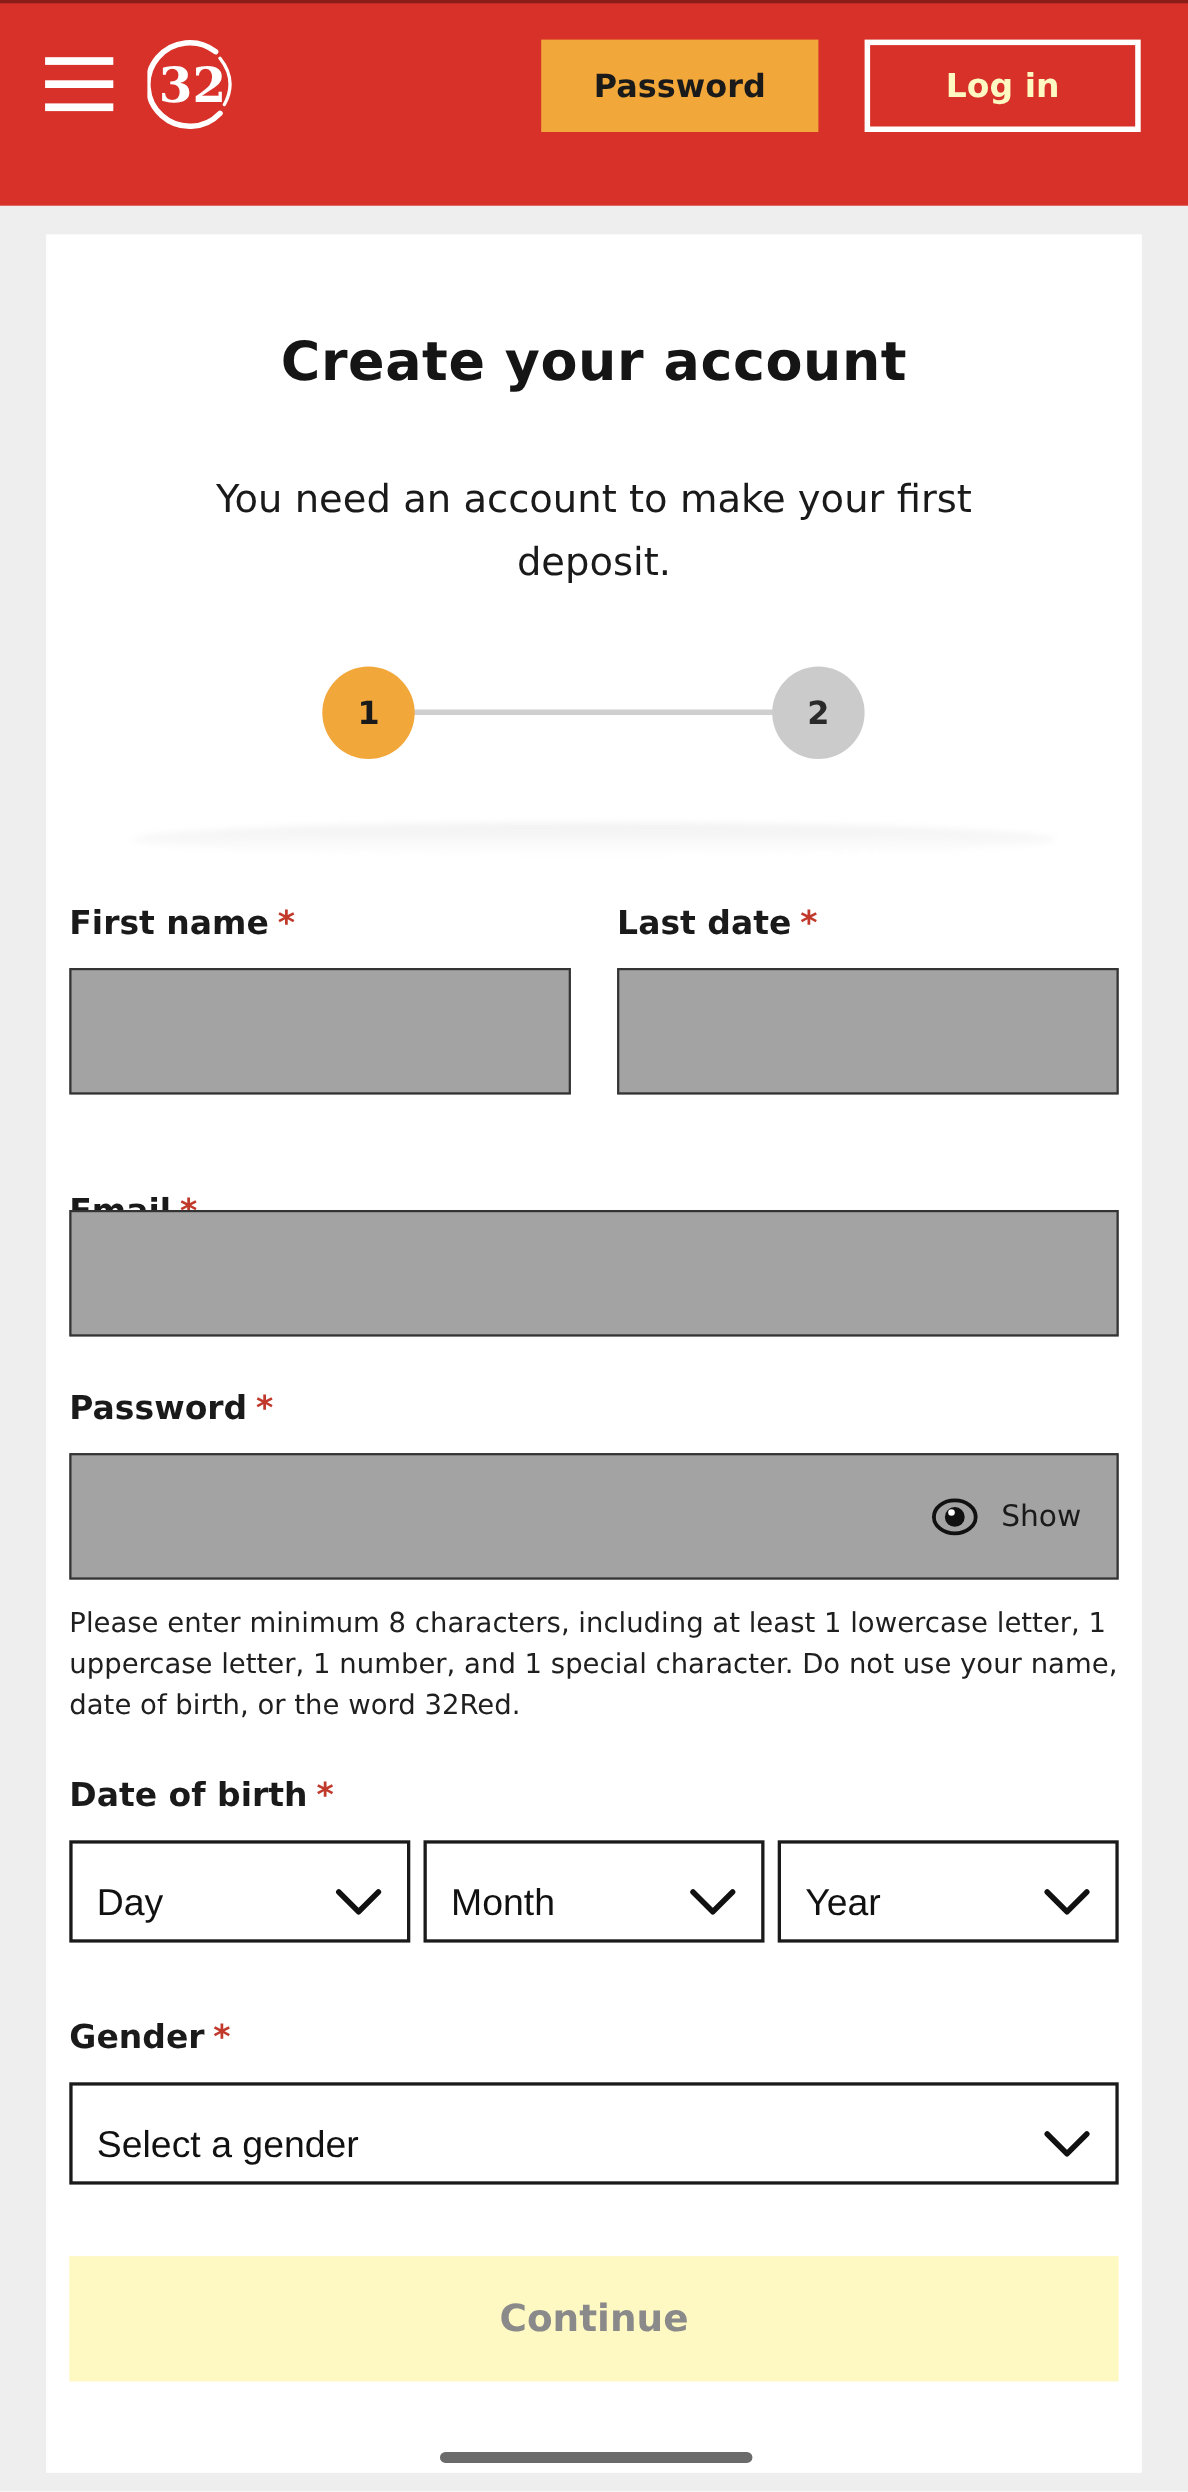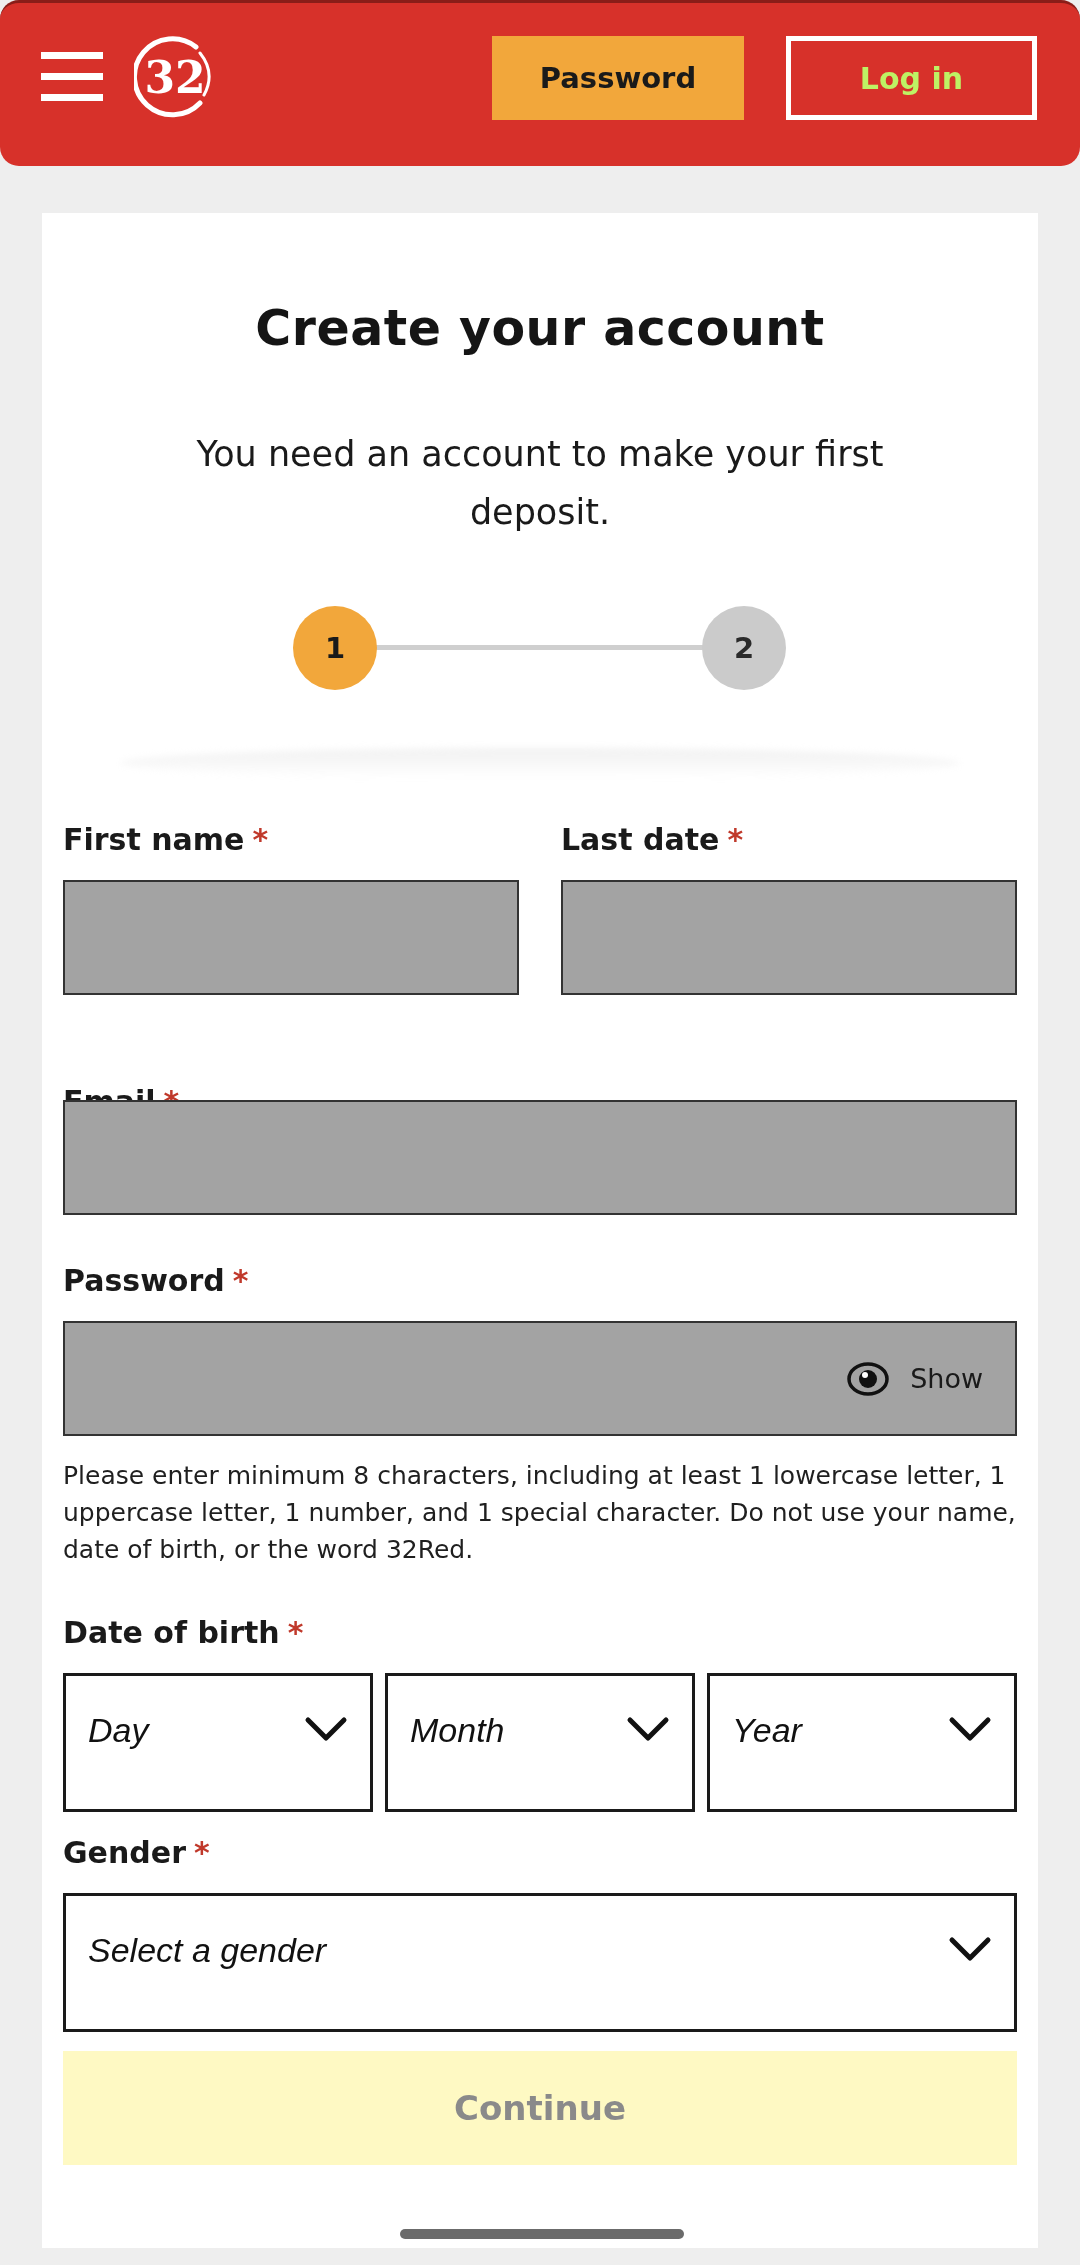--- a/index.html
+++ b/index.html
@@ -5,24 +5,23 @@
   * { box-sizing: border-box; margin: 0; padding: 0; }
   html, body { width: 1080px; height: 2265px; overflow: hidden; }
   body {
     background: #eeeeee;
     font-family: "DejaVu Sans", "Liberation Sans", sans-serif;
     color: #1a1a1a;
     position: relative;
   }
   
   .header {
-    position: absolute; left: 0; top: 0; width: 1080px; height: 166px;
+    position: absolute; left: 0; top: 0; width: 1080px; height: 187px;
     background: #d7312a;
     border-top: 3px solid #8a1d18;
-    border-radius: 19px;
   }
   .hamburger {
     position: absolute; left: 41px; top: 49px; width: 62px; height: 50px; cursor: pointer;
   }
   .hamburger span {
     position: absolute; left: 0; width: 62px; height: 7px; background: #ffffff;
   }
   .hamburger span:nth-child(1) { top: 0; }
   .hamburger span:nth-child(2) { top: 21px; }
   .hamburger span:nth-child(3) { top: 42px; }
@@ -32,21 +31,21 @@
   .btn-register {
     position: absolute; left: 492px; top: 33px; width: 252px; height: 84px;
     background: #f2a73b; border: none;
     font-family: "DejaVu Sans", sans-serif; font-size: 29px; font-weight: bold;
     color: #1a1a1a; cursor: pointer;
   }
   .btn-login {
     position: absolute; left: 786px; top: 33px; width: 251px; height: 84px;
     background: transparent; border: 5px solid #ffffff;
     font-family: "DejaVu Sans", sans-serif; font-size: 30px; font-weight: bold;
-    color: #bef264; cursor: pointer;
+    color: #fef9c3; cursor: pointer;
   }
   
   .card {
     position: absolute; left: 42px; top: 213px; width: 996px; height: 2035px;
     background: #ffffff;
   }
   .title {
     position: absolute; left: 0; top: 300px; width: 1080px; text-align: center;
     font-size: 49px; font-weight: bold; color: #151515; letter-spacing: 0.5px;
   }
@@ -87,23 +86,22 @@
     position: absolute; right: 32px; top: 0; height: 111px;
     display: flex; align-items: center; cursor: pointer;
   }
   .show-toggle svg { margin-right: 20px; }
   .show-toggle span { font-size: 27px; color: #1a1a1a; }
   .hint {
     position: absolute; left: 63px; top: 1457px; width: 960px;
     font-size: 25px; line-height: 37px; color: #1f1f1f;
   }
   .select {
-    position: absolute; height: 139px; border: 3px solid #1a1a1a; background: #ffffff;
+    position: absolute; height: 93px; border: 3px solid #1a1a1a; background: #ffffff;
     cursor: pointer;
-    font-style: italic;
   }
   .select .sel-text {
     position: absolute; left: 22px; top: 0; line-height: 109px;
     font-family: "Liberation Sans", sans-serif; font-size: 34px; color: #111111;
   }
   .select .chev { position: absolute; right: 22px; top: 38px; }
   .btn-continue {
     position: absolute; left: 63px; top: 2051px; width: 954px; height: 114px;
     background: #fef9c3; border: none;
     font-family: "DejaVu Sans", sans-serif; font-size: 34px; font-weight: bold;

